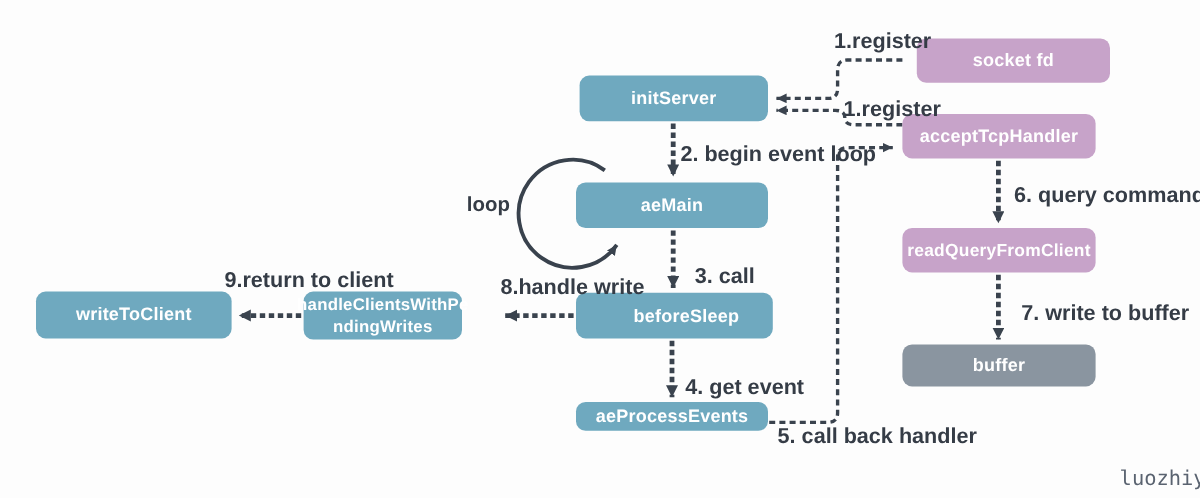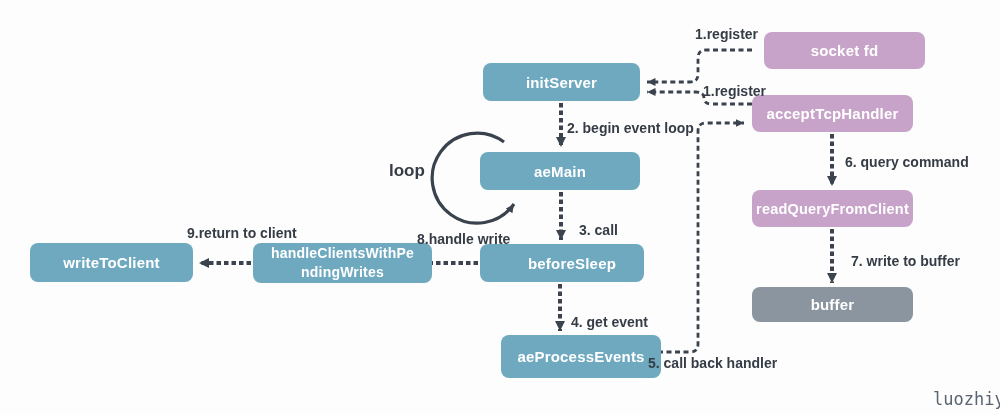--- a/index.html
+++ b/index.html
@@ -22,27 +22,27 @@
   .teal{background:#6fa9bf;}
   .pink{background:#c7a3c9;}
   .gray{background:#8a95a0;}
 
   #n-init  {left:483px;top:63px; width:157px;height:38px;}
   #n-socket{left:764px;top:32px; width:161px;height:37px;}
   #n-accept{left:752px;top:95px; width:161px;height:37px;}
   #n-aemain{left:480px;top:152px;width:160px;height:38px;}
   #n-readq {left:752px;top:190px;width:161px;height:37px;font-size:14.5px;}
   #n-before{left:480px;top:244px;width:144px;height:38px;padding-left:20px;}
-  #n-handle{left:253px;top:243px;width:179px;height:40px;font-size:14px;line-height:19px;flex-direction:column;}
+  #n-handle{left:253px;top:243px;width:132px;height:40px;font-size:14px;line-height:19px;flex-direction:column;}
   #n-write {left:30px; top:243px;width:163px;height:39px;}
   #n-buffer{left:752px;top:287px;width:161px;height:35px;}
-  #n-aeproc{left:501px;top:335px;width:160px;height:43px;}
+  #n-aeproc{left:480px;top:335px;width:160px;height:24px;}
 
   .elabel{
-    position:absolute;font-weight:700;font-size:14px;color:#353c46;
+    position:absolute;font-weight:700;font-size:18px;color:#353c46;
     white-space:nowrap;line-height:13px;
   }
   #l-reg1{left:695px;top:28px;}
   #l-reg2{left:703px;top:85px;}
   #l-2{left:567px;top:122px;}
   #l-3{left:579px;top:224px;}
   #l-4{left:571px;top:316px;}
   #l-5{left:648px;top:357px;}
   #l-6{left:845px;top:156px;}
   #l-7{left:851px;top:255px;}

